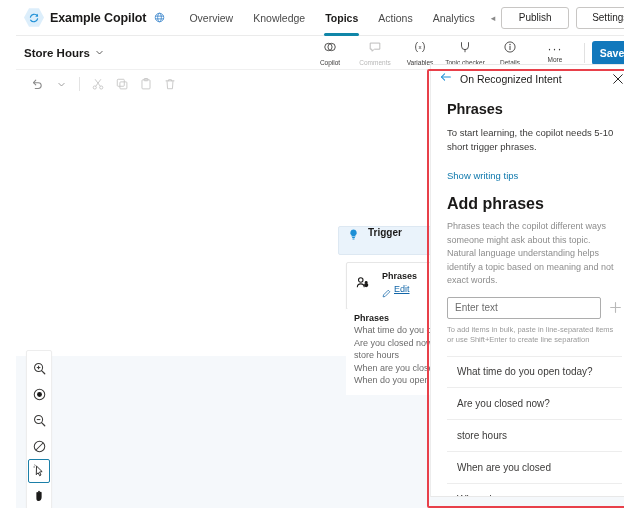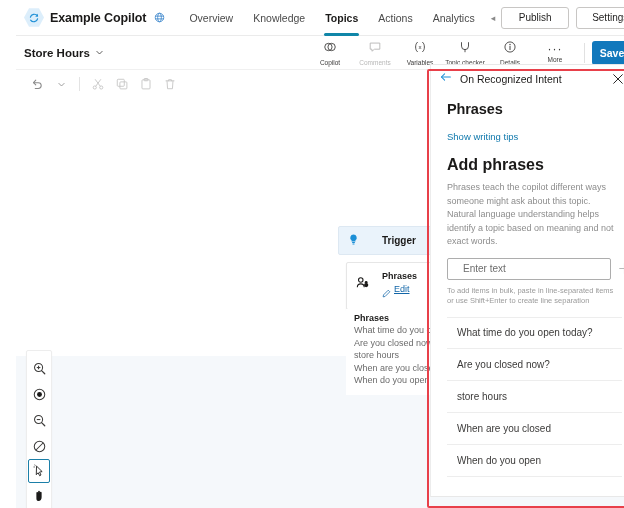--- a/index.html
+++ b/index.html
@@ -94,21 +94,21 @@
     background:#f5f8fb;
   }
   .canvas-top-white {
     position:absolute; left:0; top:0; width:624px; height:258px; background:#ffffff;
   }
 
   
   .node-trigger {
     position:absolute; left:322px; top:128px; width:120px; height:29px;
     background:#eaf3fb; border:1px solid #dde8f2; border-radius:2px;
-    display:flex; align-items:center; padding:0 8px; gap:22px;
+    display:flex; padding:0 8px; gap:8px;
   }
   .node-trigger .tlabel { font-size:10px; color:#1b1a19; font-weight:600; }
 
   .node-card {
     position:absolute; left:330px; top:164px; width:118px; min-height:40px;
     background:#ffffff; border:1px solid #e6e6e6; border-radius:2px;
     display:flex; align-items:center; gap:9px; padding:7px 8px;
     box-shadow:0 1px 2px rgba(0,0,0,.05);
   }
   .node-card .ncl { font-size:9px; color:#1b1a19; font-weight:bold; line-height:12px; }
@@ -158,21 +158,21 @@
   .p-body { padding:0 14px 0 16px; }
   .p-h1 { font-size:14.5px; font-weight:bold; color:#1b1a19; margin:8px 0 9px 0; letter-spacing:-0.1px;}
   .p-desc { font-size:9.5px; color:#3b3a39; line-height:14px; margin-bottom:11px; }
   .p-link { font-size:9.5px; color:#1079ad; cursor:pointer; display:inline-block; margin-bottom:14px; }
   .p-h2 { font-size:16px; font-weight:bold; color:#1b1a19; margin-bottom:7px; }
   .p-sub { font-size:9px; color:#8d8d8d; line-height:13.5px; margin-bottom:9px; }
 
   .inputrow { display:flex; align-items:center; gap:7px; margin-bottom:6px; }
   .txtinput {
     flex:1; height:22px; border:1px solid #adadad; border-radius:2px;
-    padding:0 15px; font-size:10px; color:#201f1e; font-family:inherit; background:#fff;
+    padding:0 7px; font-size:10px; color:#201f1e; font-family:inherit; background:#fff;
   }
   .txtinput::placeholder { color:#6d6d6d; }
   .plus-btn {
     width:14px; height:22px; display:flex; align-items:center; justify-content:center;
     cursor:pointer; color:#b9b9b9;
   }
   .bulk-hint { font-size:7.5px; color:#9b9b9b; line-height:10px; margin-bottom:11px; }
 
   .phrase-list { }
   .phrase-item {
@@ -446,20 +446,21 @@
       <span class="p-close">
         <svg width="12" height="12" viewBox="0 0 14 14">
           <line x1="2" y1="2" x2="12" y2="12" stroke="#1b1a19" stroke-width="1.1" stroke-linecap="round"></line>
           <line x1="12" y1="2" x2="2" y2="12" stroke="#1b1a19" stroke-width="1.1" stroke-linecap="round"></line>
         </svg>
       </span>
     </div>
 
     <div class="p-body">
       <div class="p-h1">Phrases</div>
+      <div class="p-desc">To start learning, the copilot needs 5-10 short trigger phrases.</div>
       <div class="p-link">Show writing tips</div>
       <div class="p-h2">Add phrases</div>
       <div class="p-sub">Phrases teach the copilot different ways someone might ask about this topic. Natural language understanding helps identify a topic based on meaning and not exact words.</div>
 
       <div class="inputrow">
         <input class="txtinput" type="text" placeholder="Enter text" style="">
         <span class="plus-btn">
           <svg width="13" height="13" viewBox="0 0 14 14">
             <line x1="7" y1="1.8" x2="7" y2="12.2" stroke="#b9b9b9" stroke-width="1.2" stroke-linecap="round"></line>
             <line x1="1.8" y1="7" x2="12.2" y2="7" stroke="#b9b9b9" stroke-width="1.2" stroke-linecap="round"></line>

